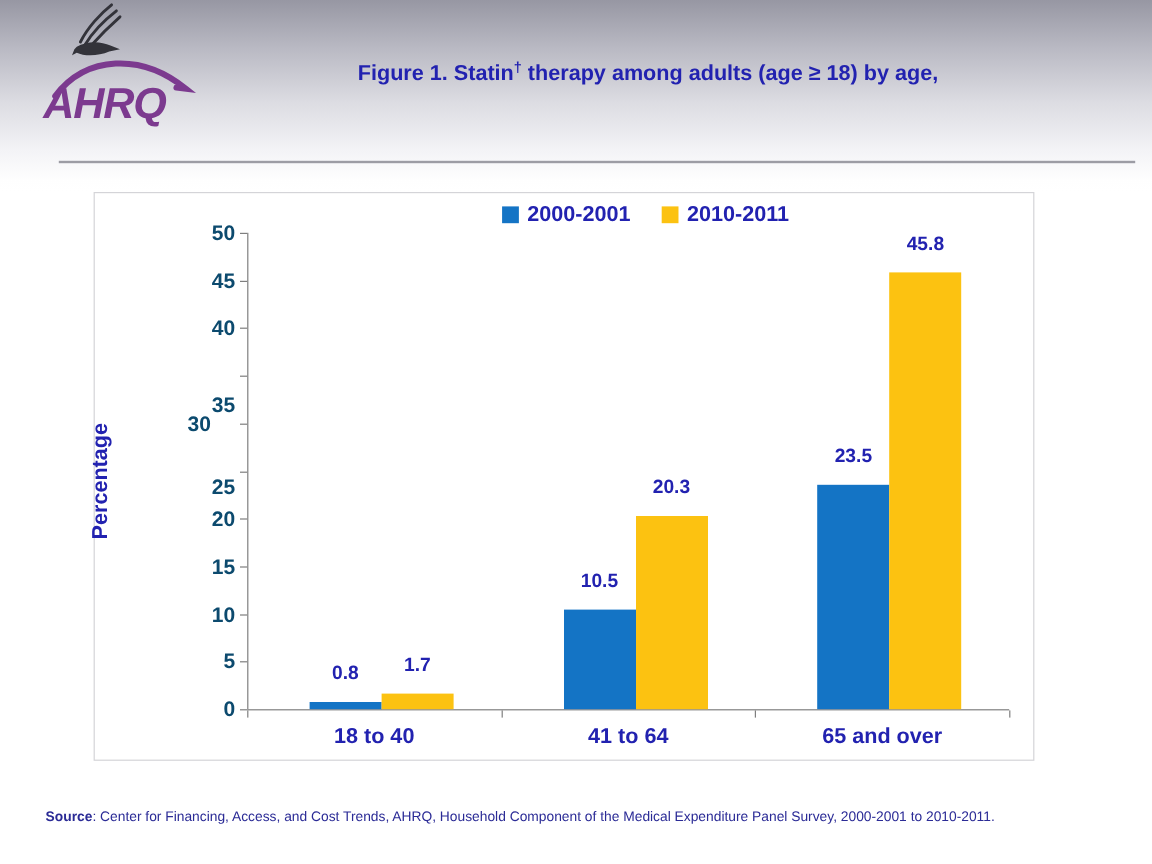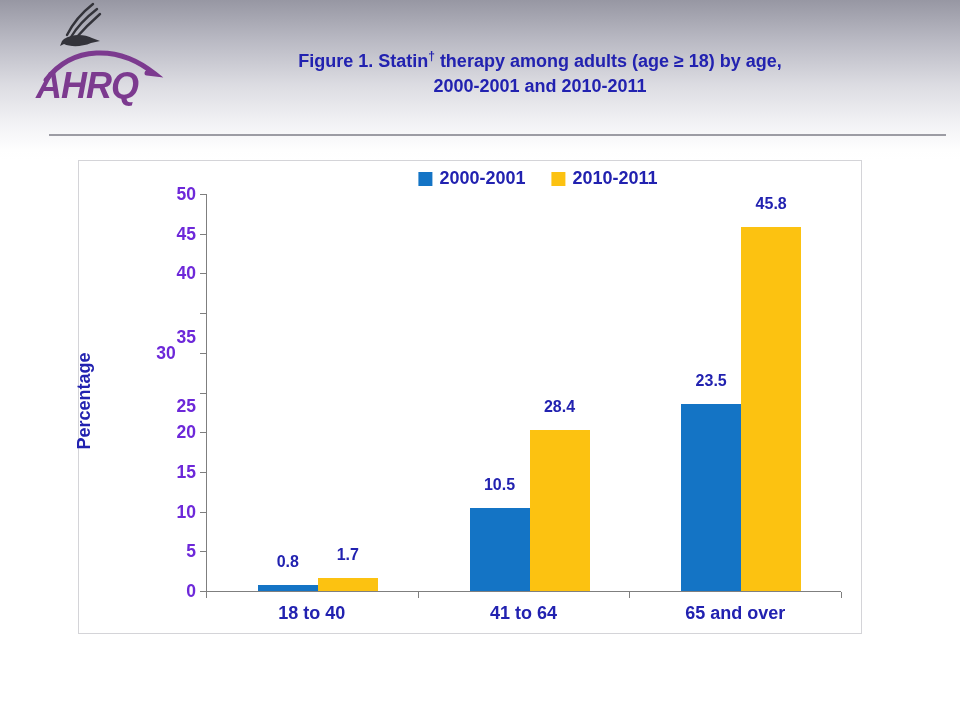--- a/index.html
+++ b/index.html
@@ -18,21 +18,21 @@
     background:#ffffff;border:1px solid #D4D4D8;}
   .legend{position:absolute;left:459px;top:7px;transform:translateX(-50%);
     display:flex;align-items:center;white-space:nowrap;text-align:right;}
   .legend-item{display:flex;align-items:center;margin:0 13px;}
   .legend-swatch{width:14px;height:14px;margin-right:7px;flex:none;}
   .legend-label{color:#2222B0;font-weight:bold;font-size:18px;}
   .ylabel{position:absolute;left:5px;top:240px;transform:translate(-50%,-50%) rotate(-90deg);
     color:#2222B0;font-weight:bold;font-size:18px;white-space:nowrap;}
   .axis-v{position:absolute;background:#7F7F7F;width:1px;}
   .axis-h{position:absolute;background:#7F7F7F;height:1px;}
-  .ytick-label{position:absolute;width:60px;text-align:right;color:#6d28d9;
+  .ytick-label{position:absolute;width:60px;text-align:right;color:#0c4a6e;
     font-weight:bold;font-size:17.5px;line-height:22px;}
   .ytick-mark{position:absolute;width:6px;height:1px;background:#7F7F7F;}
   .xtick-mark{position:absolute;width:1px;height:6px;background:#7F7F7F;}
   .bar{position:absolute;}
   .bar-label{position:absolute;width:90px;text-align:center;color:#2222B0;
     font-weight:bold;font-size:16px;line-height:18px;}
   .xcat-label{position:absolute;width:190px;text-align:center;color:#2222B0;
     font-weight:bold;font-size:18px;line-height:22px;}
   .footer{position:absolute;left:38px;top:673px;color:#2B2B96;
     font-size:11.5px;line-height:17.5px;}
@@ -52,21 +52,20 @@
     <path d="M6 37 C14 32, 26 32, 34 36 L42 39 L33 41 C24 45, 12 45, 6 42 L2 44 L4 39 Z" fill="#33333A"></path>
   </svg>
 
   <svg class="ahrq-logo" width="130" height="62" viewBox="0 0 130 62">
     <path d="M12 36 C38 2, 84 0, 121 30 L113 29" fill="none" stroke="#7C3A8F" stroke-width="5" stroke-linecap="round"></path>
     <text x="2" y="54" font-size="36" font-weight="bold" font-style="italic" fill="#7C3A8F" letter-spacing="-1">AHRQ</text>
   </svg>
 
   <div class="title-block">
     <div><span>Figure 1. Statin</span><sup>†</sup><span> therapy among adults (age ≥ 18) by age,</span></div>
-    <div>2000-2001 and 2010-2011</div>
   </div>
 
   <div class="divider"></div>
 
   <div class="chart-box" id="chart">
     <div class="legend" id="legend">
         <div class="legend-item">
           <span class="legend-swatch" style="background: rgb(20, 116, 197);"></span>
           <span class="legend-label">2000-2001</span>
         </div>
@@ -105,25 +104,26 @@
       <div class="xtick-mark" style="left: 550px; top: 431px;"></div>
       <div class="xtick-mark" style="left: 762px; top: 431px;"></div>
       <div class="bar" style="left: 178.833px; top: 423.648px; width: 60px; height: 6.352px; background: rgb(20, 116, 197);"></div>
       <div class="bar-label" style="left: 163.833px; top: 391.648px;">0.8</div>
       <div class="bar" style="left: 238.833px; top: 416.502px; width: 60px; height: 13.498px; background: rgb(252, 194, 17);"></div>
       <div class="bar-label" style="left: 223.833px; top: 384.502px;">1.7</div>
       <div class="xcat-label" style="left: 137.833px; top: 441px;">18 to 40</div>
       <div class="bar" style="left: 390.5px; top: 346.63px; width: 60px; height: 83.37px; background: rgb(20, 116, 197);"></div>
       <div class="bar-label" style="left: 375.5px; top: 314.63px;">10.5</div>
       <div class="bar" style="left: 450.5px; top: 268.818px; width: 60px; height: 161.182px; background: rgb(252, 194, 17);"></div>
-      <div class="bar-label" style="left: 435.5px; top: 236.818px;">28.4</div>
+      <div class="bar-label" style="left: 435.5px; top: 236.818px;">20.3</div>
       <div class="xcat-label" style="left: 349.5px; top: 441px;">41 to 64</div>
       <div class="bar" style="left: 602.167px; top: 243.41px; width: 60px; height: 186.59px; background: rgb(20, 116, 197);"></div>
       <div class="bar-label" style="left: 587.167px; top: 211.41px;">23.5</div>
       <div class="bar" style="left: 662.167px; top: 66.348px; width: 60px; height: 363.652px; background: rgb(252, 194, 17);"></div>
       <div class="bar-label" style="left: 647.167px; top: 34.348px;">45.8</div>
       <div class="xcat-label" style="left: 561.167px; top: 441px;">65 and over</div>
     </div>
 
   <div class="footer">
+    <div><b>Source</b><span>: Center for Financing, Access, and Cost Trends, AHRQ, Household Component of the Medical Expenditure Panel Survey, 2000-2001 to 2010-2011.</span></div>
   </div>
 
 </div>
 
 </body></html>

